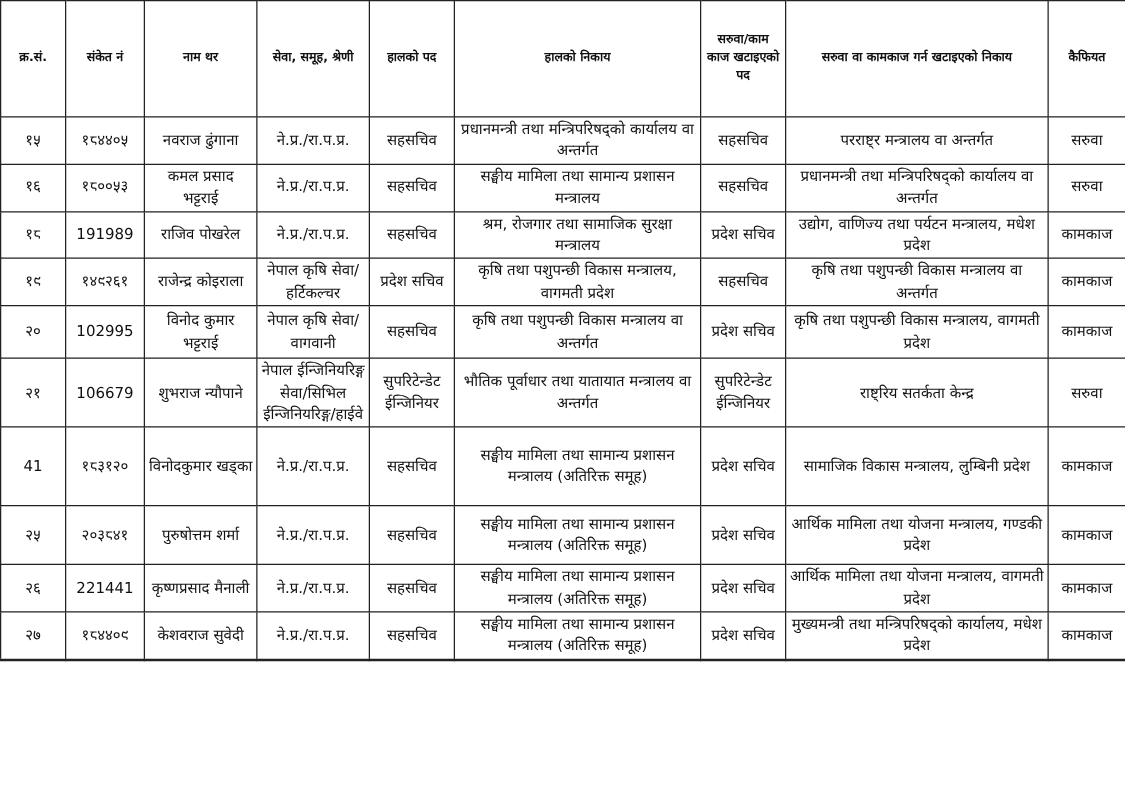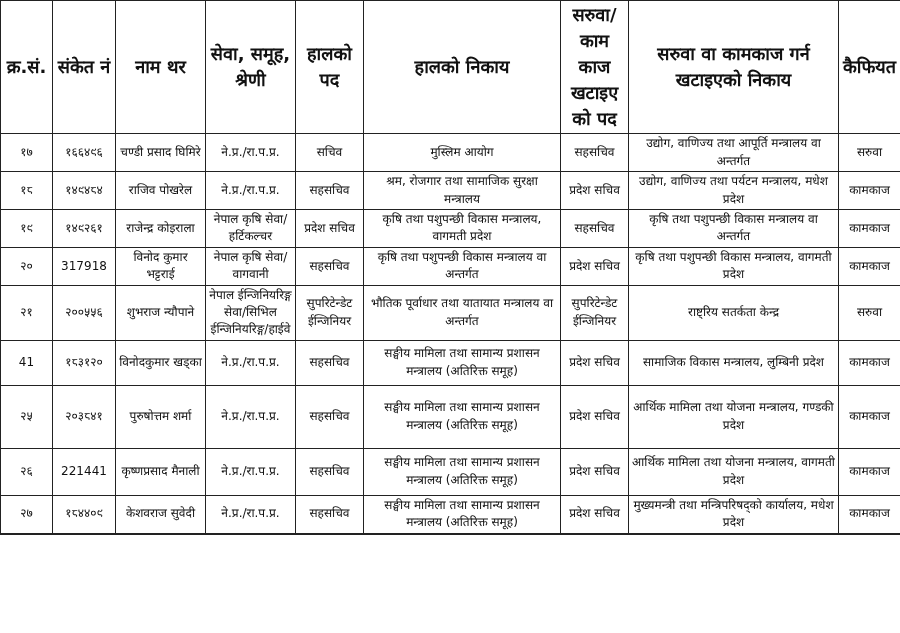--- a/index.html
+++ b/index.html
@@ -27,21 +27,21 @@
     text-align: center;
     vertical-align: middle;
     padding: 1px 3px;
     overflow: hidden;
     font-size: 12px;
     line-height: 1.45;
     word-break: break-word;
   }
   table.transfer-table thead th {
     font-weight: bold;
-    font-size: 18px;
+    font-size: 10px;
     height: 90px;
     margin-top: 15px;
   }
   table.transfer-table { border-bottom: 2px solid #222222; }
   
   table.transfer-table tbody tr { height: 37px; }
   
   table.transfer-table tbody tr:nth-child(5)  { height: 42px; }
   table.transfer-table tbody tr:nth-child(6)  { height: 45px; padding-left: 43px; }
   table.transfer-table tbody tr:nth-child(7)  { height: 63px; }
@@ -82,33 +82,44 @@
         <th>सेवा, समूह, श्रेणी</th>
         <th>हालको पद</th>
         <th>हालको निकाय</th>
         <th>सरुवा/काम काज खटाइएको पद</th>
         <th>सरुवा वा कामकाज गर्न खटाइएको निकाय</th>
         <th>कैफियत</th>
       </tr>
     </thead>
     <tbody>
         <tr>
-          <td>१७</td>
-          <td>१६६४९६</td>
-          <td>चण्डी प्रसाद घिमिरे</td>
-          <td>ने.प्र./रा.प.प्र.</td>
-          <td>सचिव</td>
-          <td>मुस्लिम आयोग</td>
-          <td>सहसचिव</td>
-          <td>उद्योग, वाणिज्य तथा आपूर्ति मन्त्रालय वा अन्तर्गत</td>
+          <td>१५</td>
+          <td>१८४४०५</td>
+          <td>नवराज ढुंगाना</td>
+          <td>ने.प्र./रा.प.प्र.</td>
+          <td>सहसचिव</td>
+          <td>प्रधानमन्त्री तथा मन्त्रिपरिषद्को कार्यालय वा अन्तर्गत</td>
+          <td>सहसचिव</td>
+          <td>परराष्ट्र मन्त्रालय वा अन्तर्गत</td>
           <td>सरुवा</td>
         </tr>
         <tr>
+          <td>१६</td>
+          <td>१८००५३</td>
+          <td>कमल प्रसाद भट्टराई</td>
+          <td>ने.प्र./रा.प.प्र.</td>
+          <td>सहसचिव</td>
+          <td>सङ्घीय मामिला तथा सामान्य प्रशासन मन्त्रालय</td>
+          <td>सहसचिव</td>
+          <td>प्रधानमन्त्री तथा मन्त्रिपरिषद्को कार्यालय वा अन्तर्गत</td>
+          <td>सरुवा</td>
+        </tr>
+        <tr>
           <td>१८</td>
-          <td>१४९४८४</td>
+          <td>191989</td>
           <td>राजिव पोखरेल</td>
           <td>ने.प्र./रा.प.प्र.</td>
           <td>सहसचिव</td>
           <td>श्रम, रोजगार तथा सामाजिक सुरक्षा मन्त्रालय</td>
           <td>प्रदेश सचिव</td>
           <td>उद्योग, वाणिज्य तथा पर्यटन मन्त्रालय, मधेश प्रदेश</td>
           <td>कामकाज</td>
         </tr>
         <tr>
           <td>१९</td>
@@ -116,32 +127,32 @@
           <td>राजेन्द्र कोइराला</td>
           <td>नेपाल कृषि सेवा/हर्टिकल्चर</td>
           <td>प्रदेश सचिव</td>
           <td>कृषि तथा पशुपन्छी विकास मन्त्रालय, वागमती प्रदेश</td>
           <td>सहसचिव</td>
           <td>कृषि तथा पशुपन्छी विकास मन्त्रालय वा अन्तर्गत</td>
           <td>कामकाज</td>
         </tr>
         <tr>
           <td>२०</td>
-          <td>317918</td>
+          <td>102995</td>
           <td>विनोद कुमार भट्टराई</td>
           <td>नेपाल कृषि सेवा/वागवानी</td>
           <td>सहसचिव</td>
           <td>कृषि तथा पशुपन्छी विकास मन्त्रालय वा अन्तर्गत</td>
           <td>प्रदेश सचिव</td>
           <td>कृषि तथा पशुपन्छी विकास मन्त्रालय, वागमती प्रदेश</td>
           <td>कामकाज</td>
         </tr>
         <tr>
           <td>२१</td>
-          <td>२००५५६</td>
+          <td>106679</td>
           <td>शुभराज न्यौपाने</td>
           <td>नेपाल ईन्जिनियरिङ्ग सेवा/सिभिल ईन्जिनियरिङ्ग/हाईवे</td>
           <td>सुपरिटेन्डेट ईन्जिनियर</td>
           <td>भौतिक पूर्वाधार तथा यातायात मन्त्रालय वा अन्तर्गत</td>
           <td>सुपरिटेन्डेट ईन्जिनियर</td>
           <td>राष्ट्रिय सतर्कता केन्द्र</td>
           <td>सरुवा</td>
         </tr>
         <tr>
           <td>41</td>

